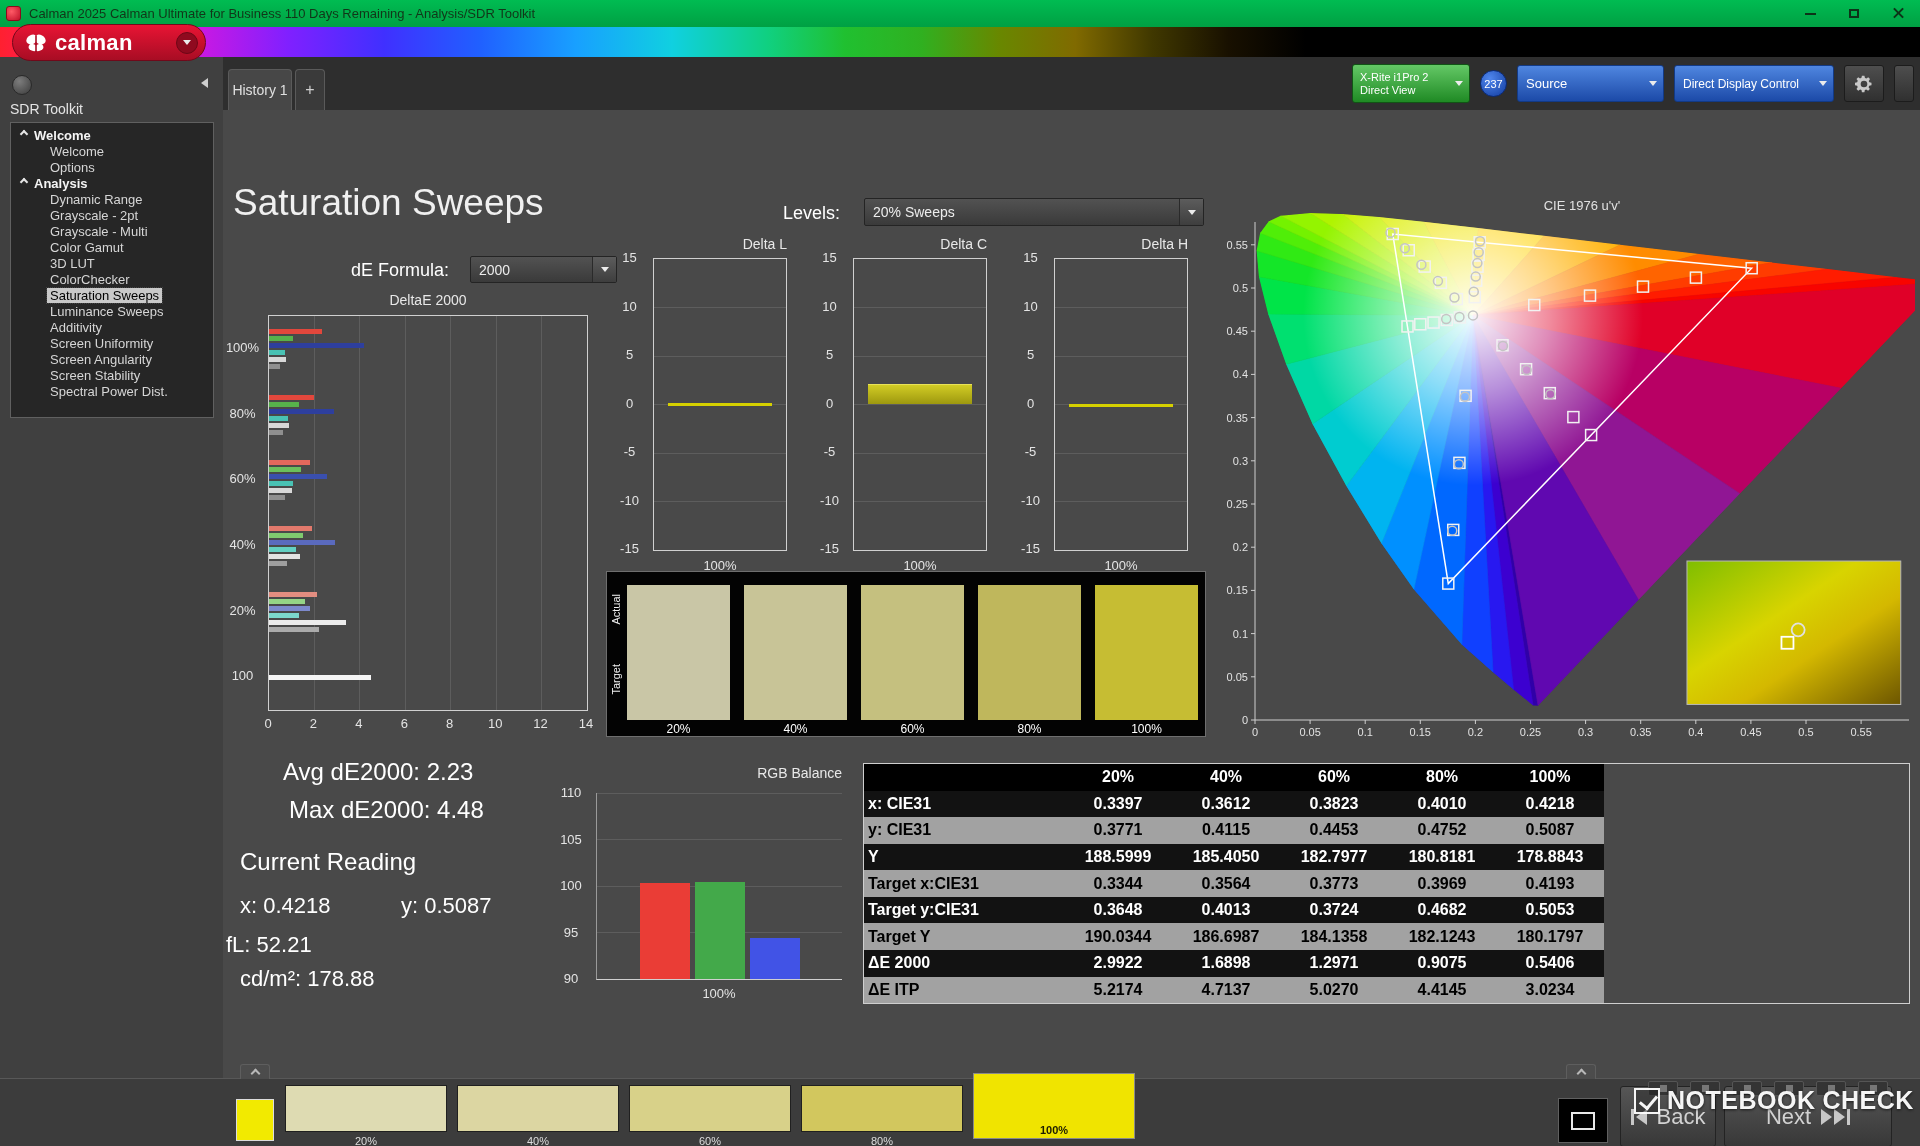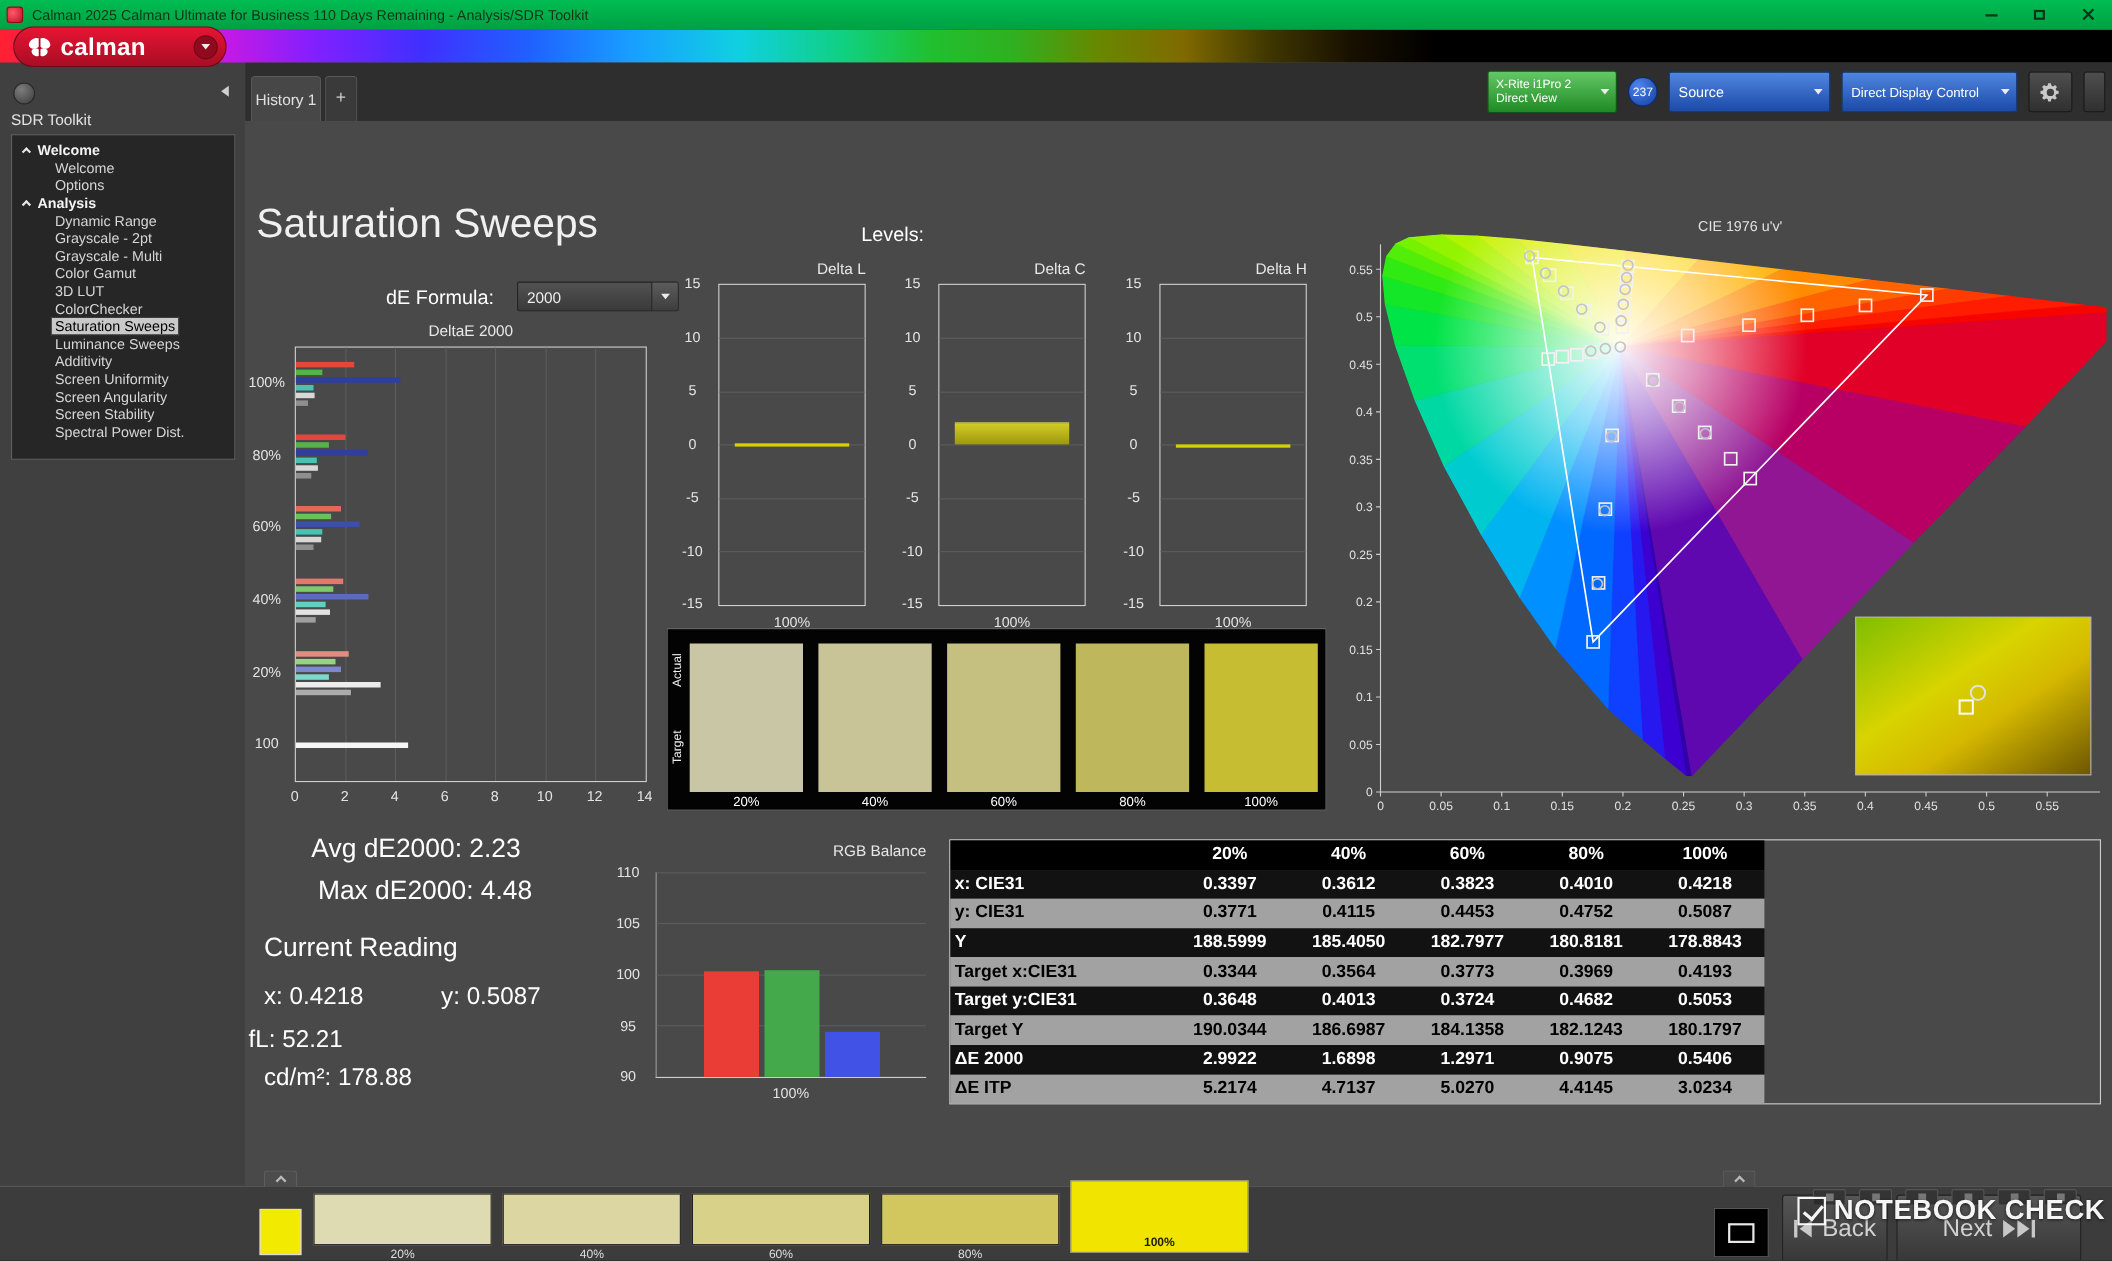--- a/index.html
+++ b/index.html
@@ -26,21 +26,21 @@
   .logo-menu-btn{margin-left:auto;width:22px;height:22px;border-radius:50%;background:#8f0a1f;border:1px solid #6e0716;display:flex;align-items:center;justify-content:center}
   .tri-down{width:0;height:0;border-left:4px solid transparent;border-right:4px solid transparent;border-top:5px solid #ececec}
   
   .workspace{position:absolute;left:0;top:57px;width:1920px;height:1021px;display:flex}
   .sidebar{position:relative;width:223px;background:#404040;flex:none}
   .sb-circle{position:absolute;left:12px;top:18px;width:20px;height:20px;border-radius:50%;background:radial-gradient(circle at 35% 30%,#7d7d7d,#3b3b3b);border:1px solid #292929}
   .sb-collapse{position:absolute;right:10px;top:17px;width:18px;height:18px;display:flex;align-items:center;justify-content:center}
   .tri-left{width:0;height:0;border-top:5px solid transparent;border-bottom:5px solid transparent;border-right:7px solid #cfcfcf}
   .sb-title{position:absolute;left:10px;top:44px;font-size:14px;color:#e4e4e4}
   .tree{position:absolute;left:10px;top:65px;width:204px;height:296px;background:#262626;border:1px solid #606060;padding:5px 0;font-size:13px;color:#d6d6d6;overflow:hidden}
-  .tree-row{height:16px;display:flex;align-items:center}
+  .tree-row{height:16px;display:flex;align-items:flex-start}
   .tree-head{font-weight:bold;color:#f4f4f4;padding-left:10px;gap:7px}
   .caret{width:6px;height:6px;border-style:solid;border-color:#e6e6e6;border-width:2px 2px 0 0;transform:rotate(-45deg);margin-top:3px}
   .tree-item{padding-left:36px}
   .tree-item span{padding:0 3px;white-space:nowrap}
   .tree-item span.sel{background:#c9c9c9;color:#000;outline:1px dotted #444}
   .main{position:relative;flex:1;background:#494949}
   
   .tabbar{position:relative;height:53px;background:#2e2e2e}
   .tab{position:absolute;top:12px;height:41px;background:#474747;color:#e0e0e0;font-size:14px;display:flex;align-items:center;justify-content:center;border:1px solid #5a5a5a;border-bottom:none;border-radius:4px 4px 0 0}
   .tab.active{left:5px;width:64px}
@@ -266,20 +266,26 @@
 
         <span class="lbl" style="left:128px;top:150px">dE Formula:</span>
         <div class="combo" style="left:247px;top:146px;width:147px;height:27px">
           <span class="val">2000</span>
           <span class="combo-arrow">
               <span class="tri-down"></span>
             </span>
         </div>
 
         <span class="lbl" style="left:560px;top:93px">Levels:</span>
+        <div class="combo" style="left:641px;top:88px;width:340px;height:28px">
+          <span class="val">20% Sweeps</span>
+          <span class="combo-arrow">
+              <span class="tri-down"></span>
+            </span>
+        </div>
 
         <div class="hchart" id="deltaE" style="left:0px;top:182px">
           <div class="hc-title">DeltaE 2000</div>
           <div class="hc-plot">
               <div class="vgrid" style="left: 44.9286px;"></div>
               <div class="vgrid" style="left: 90.3571px;"></div>
               <div class="vgrid" style="left: 135.786px;"></div>
               <div class="vgrid" style="left: 181.214px;"></div>
               <div class="vgrid" style="left: 226.643px;"></div>
               <div class="vgrid" style="left: 272.071px;"></div>

